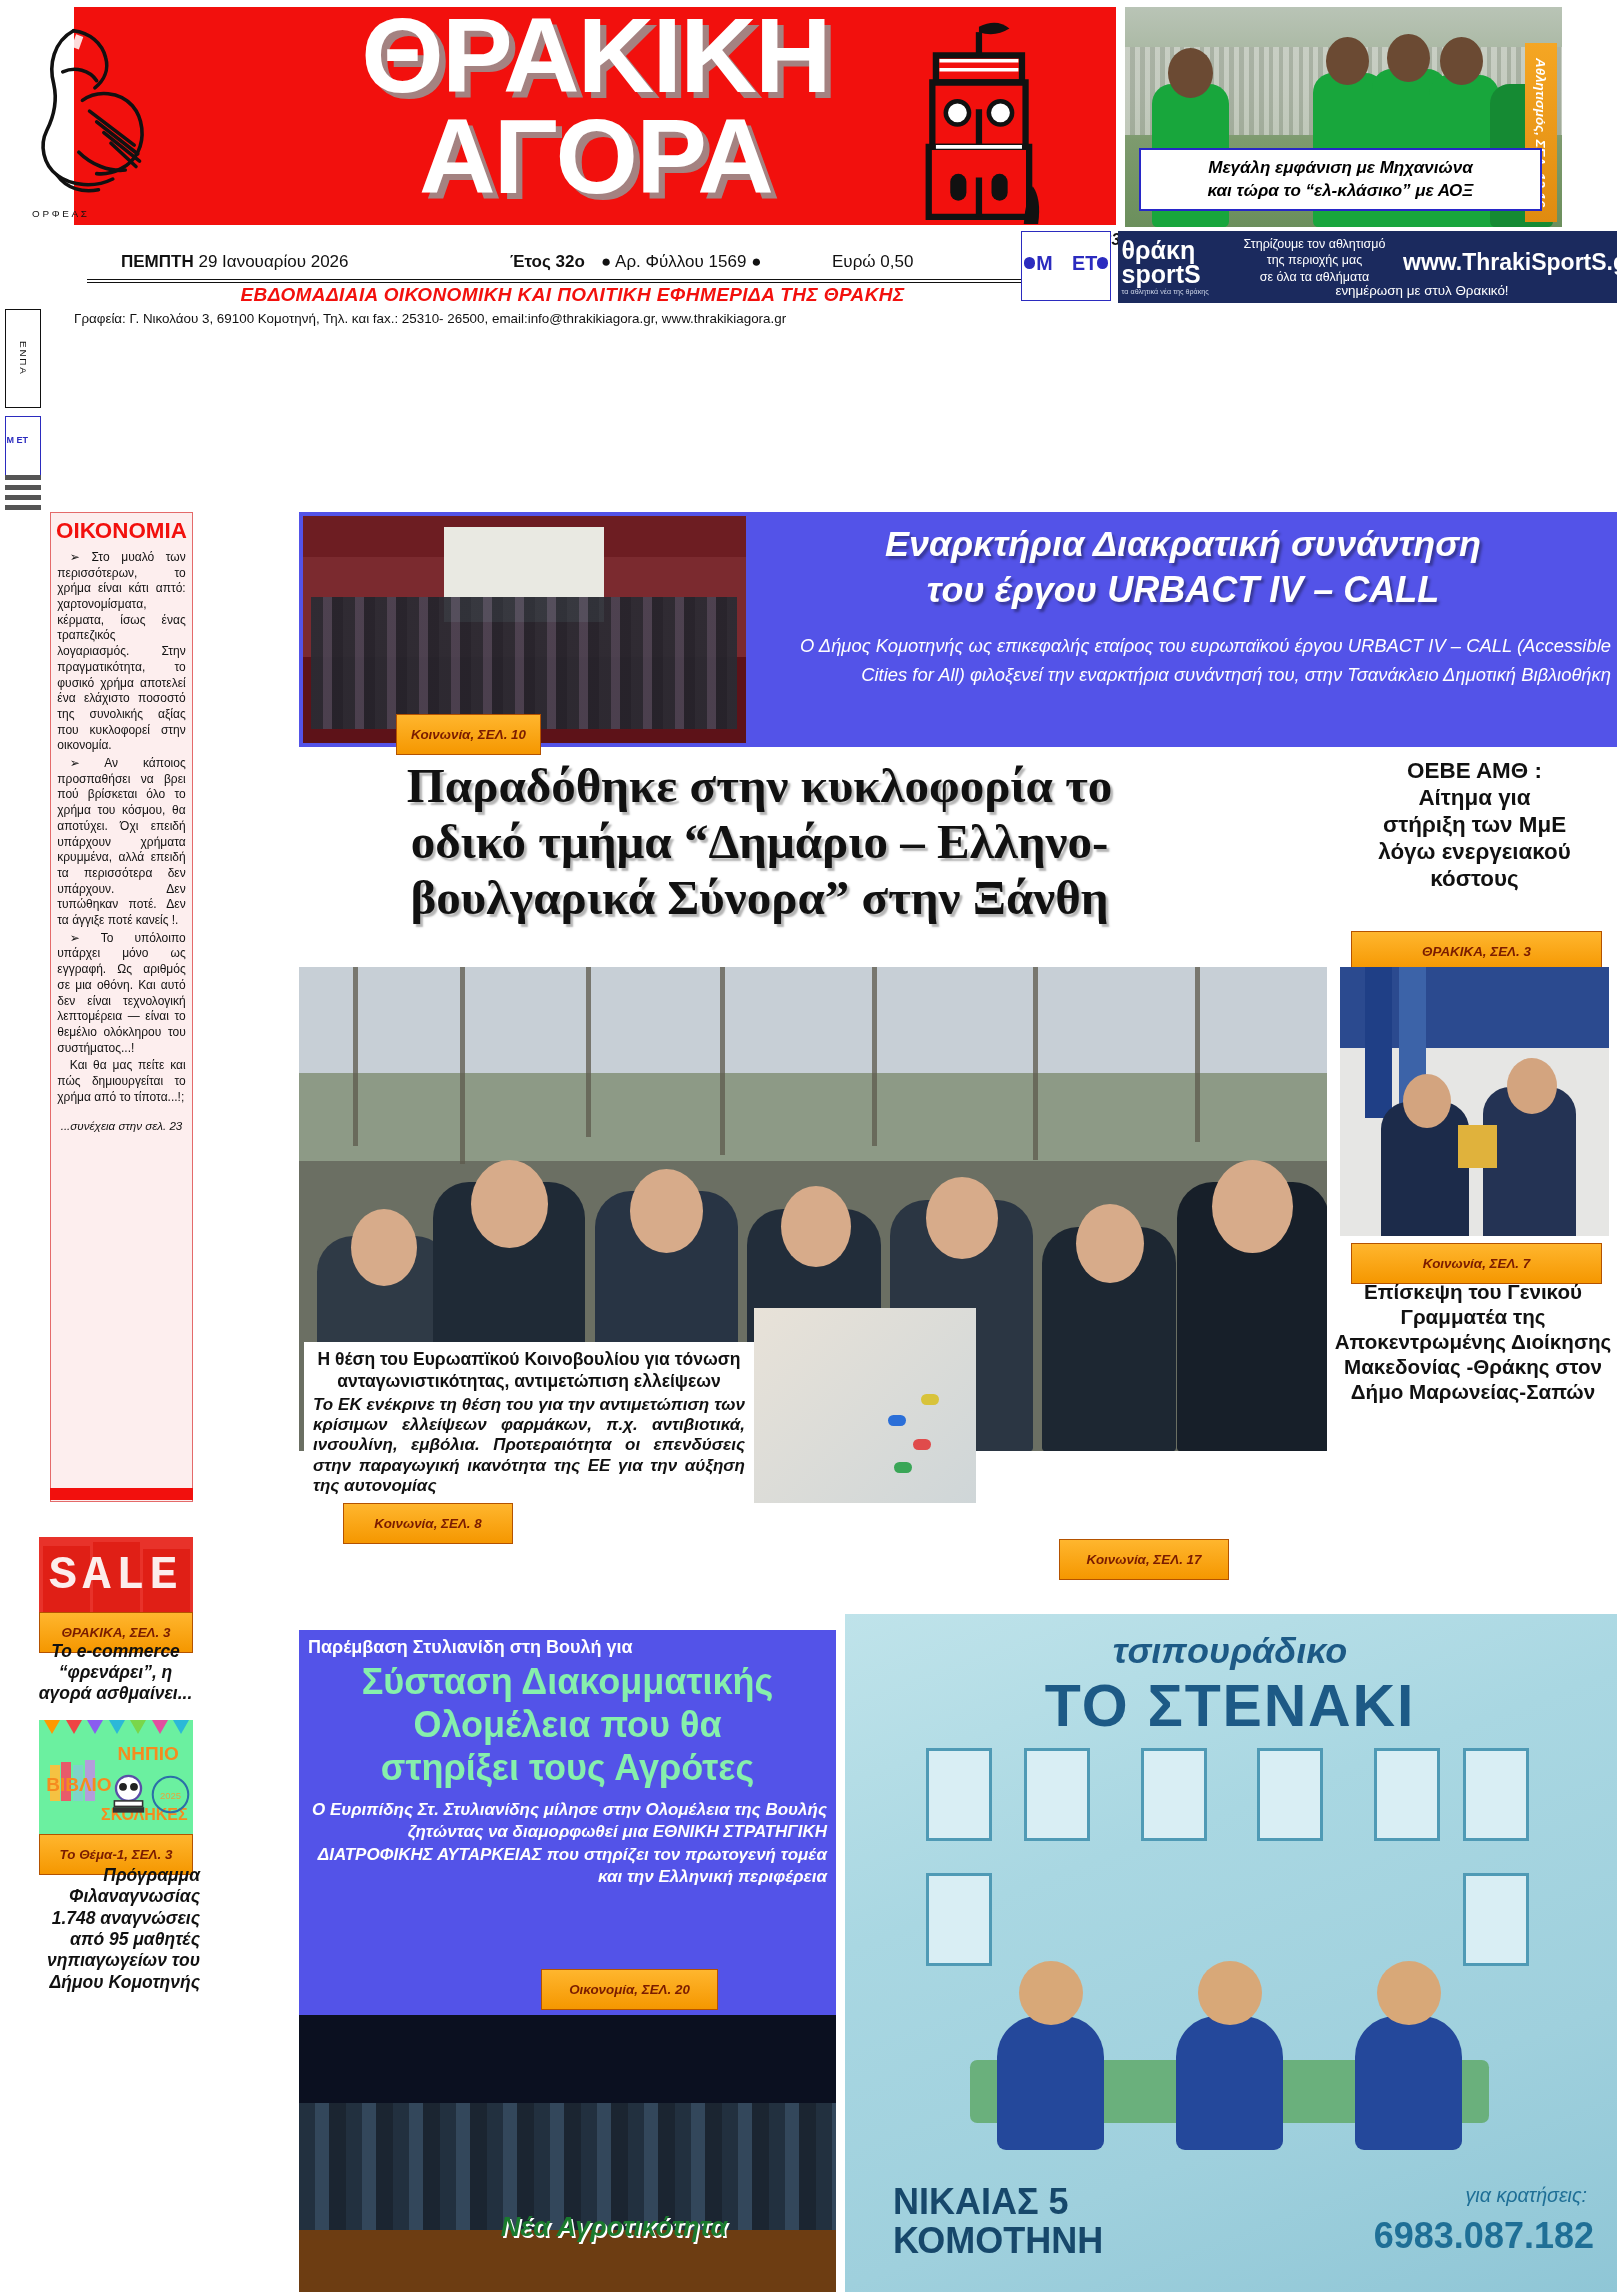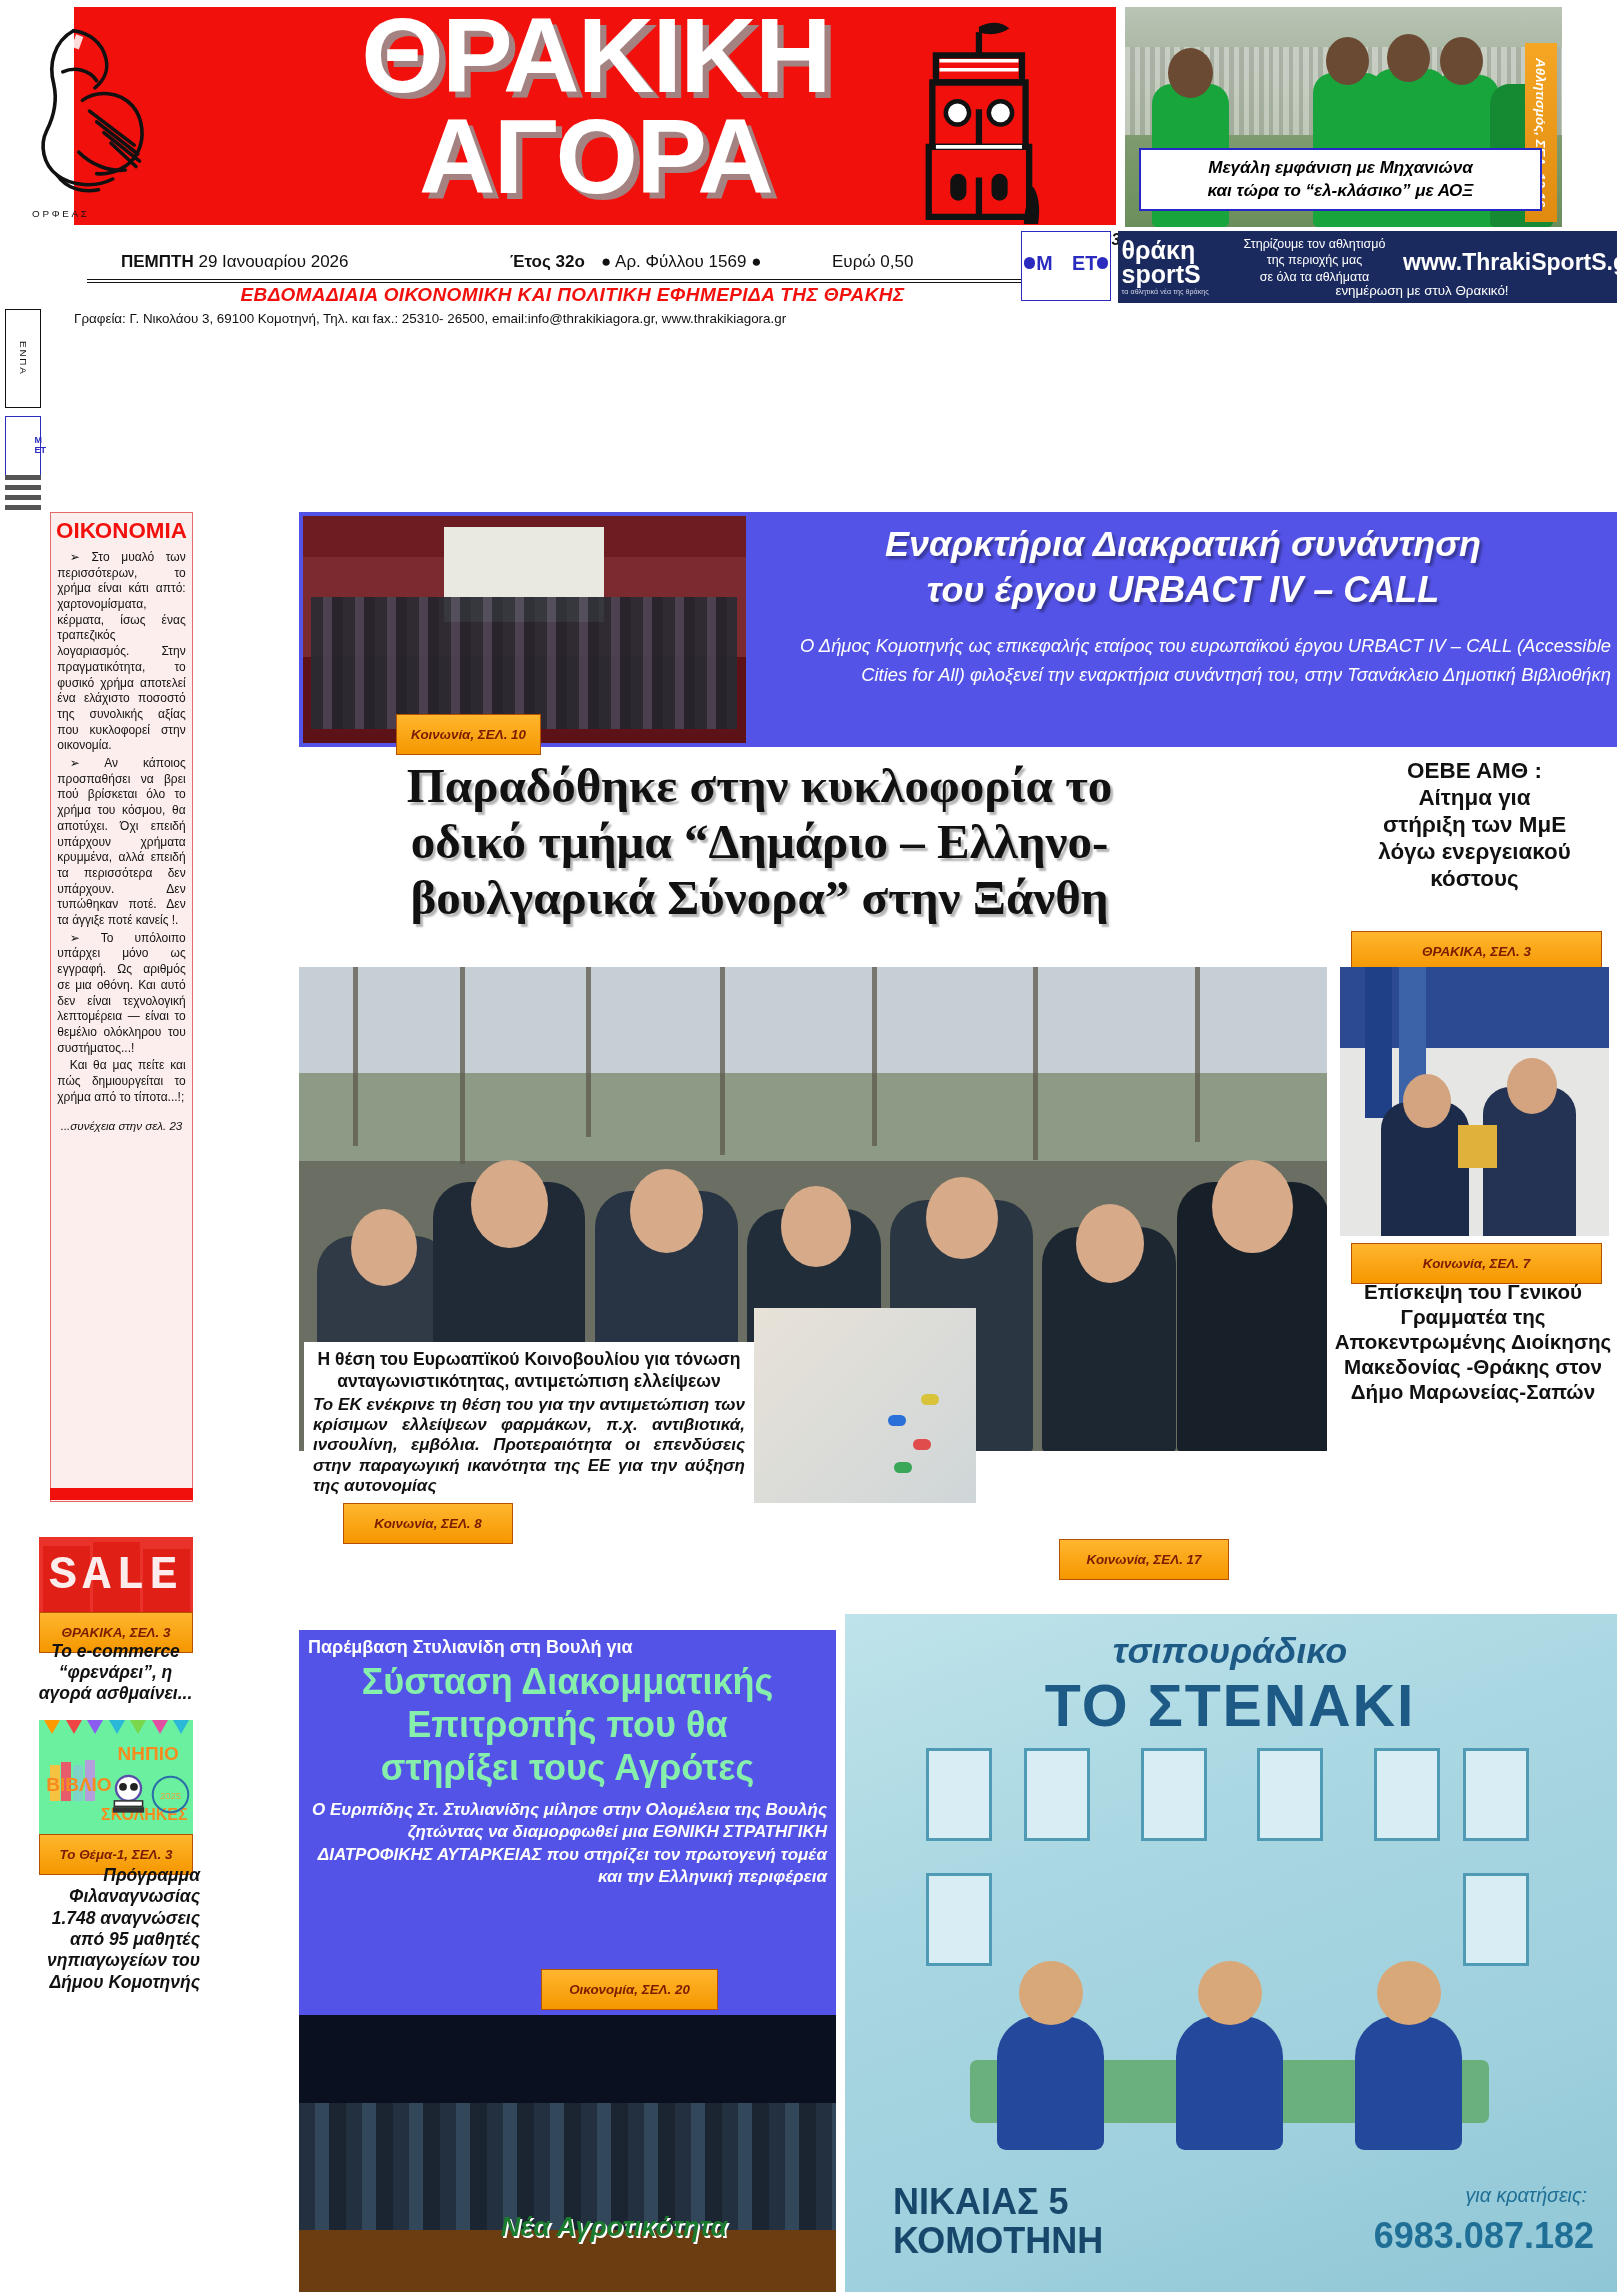--- a/index.html
+++ b/index.html
@@ -103,21 +103,21 @@
   .ts-url { position:absolute; left:285px; top:18px; font-size:23px; font-weight:bold; }
   .ts-foot { position:absolute; left:134px; top:52px; width:340px; font-size:13.4px; text-align:center; }
 
   
   .edge { position:absolute; left:3.6px; top:309px; width:39px; height:233px; }
   .edge-enpa {
     position:absolute; left:1.8px; top:0; width:36px; height:99px; border:0.9px solid #111;
     writing-mode:vertical-rl; font-size:9.9px; text-align:center; color:#111;
     display:flex; align-items:center; justify-content:center; letter-spacing:1.8px;
   }
-  .edge-met { position:absolute; left:1.8px; top:107px; width:36px; height:64px; border:0.9px solid #2b2bbf;padding-left:28px; }
+  .edge-met { position:absolute; left:1.8px; top:107px; width:36px; height:64px; border:0.9px solid #2b2bbf; }
   .edge-met span { position:absolute; font-size:9px; color:#2b2bbf; font-weight:bold; top:18px;}
   .edge-bars { position:absolute; left:1.8px; top:166px; width:36px; height:63px; }
   .edge-bars i { display:block; height:5.4px; background:#555; margin-bottom:4.5px; }
 
   
   .oik {
     position:absolute; left:50px; top:512px; width:143px; height:990px;
     background:#fdeeee; border:1.8px solid #e46a6a;
   }
   .oik-title { text-align:center; color:#f2100d; font-weight:bold; font-size:22.4px; padding-top:5.4px; }
@@ -507,21 +507,21 @@
     <div class="eu-h">Η θέση του Ευρωαπϊκού Κοινοβουλίου για τόνωση ανταγωνιστικότητας, αντιμετώπιση ελλείψεων</div>
     <div class="eu-b">Το ΕΚ ενέκρινε τη θέση του για την αντιμετώπιση των κρίσιμων ελλείψεων φαρμάκων, π.χ. αντιβιοτικά, ινσουλίνη, εμβόλια. Προτεραιότητα οι επενδύσεις στην παραγωγική ικανότητα της ΕΕ για την αύξηση της αυτονομίας</div>
   </div>
   <div class="tag-orange eu-tag">Κοινωνία, ΣΕΛ. 8</div>
   <div class="tag-orange koin17-tag">Κοινωνία, ΣΕΛ. 17</div>
 
   <div class="agro">
     <div class="agro-kicker">Παρέμβαση Στυλιανίδη στη Βουλή για</div>
     <div class="agro-h">
       <div>Σύσταση Διακομματικής</div>
-      <div>Επιτροπής που θα</div>
+      <div>Ολομέλεια που θα</div>
       <div>στηρίξει τους Αγρότες</div>
     </div>
     <div class="agro-sub">Ο Ευριπίδης Στ. Στυλιανίδης μίλησε στην Ολομέλεια της Βουλής ζητώντας να διαμορφωθεί μια  ΕΘΝΙΚΗ ΣΤΡΑΤΗΓΙΚΗ ΔΙΑΤΡΟΦΙΚΗΣ ΑΥΤΑΡΚΕΙΑΣ που στηρίζει τον πρωτογενή τομέα και την Ελληνική περιφέρεια</div>
   </div>
   <div class="tag-orange oik20-tag">Οικονομία, ΣΕΛ. 20</div>
   <div class="agro-photo">
     <div class="ag-crowd"></div>
     <div class="ag-machine"></div>
   </div>
   <div class="nea-agro">Νέα Αγροτικότητα</div>

